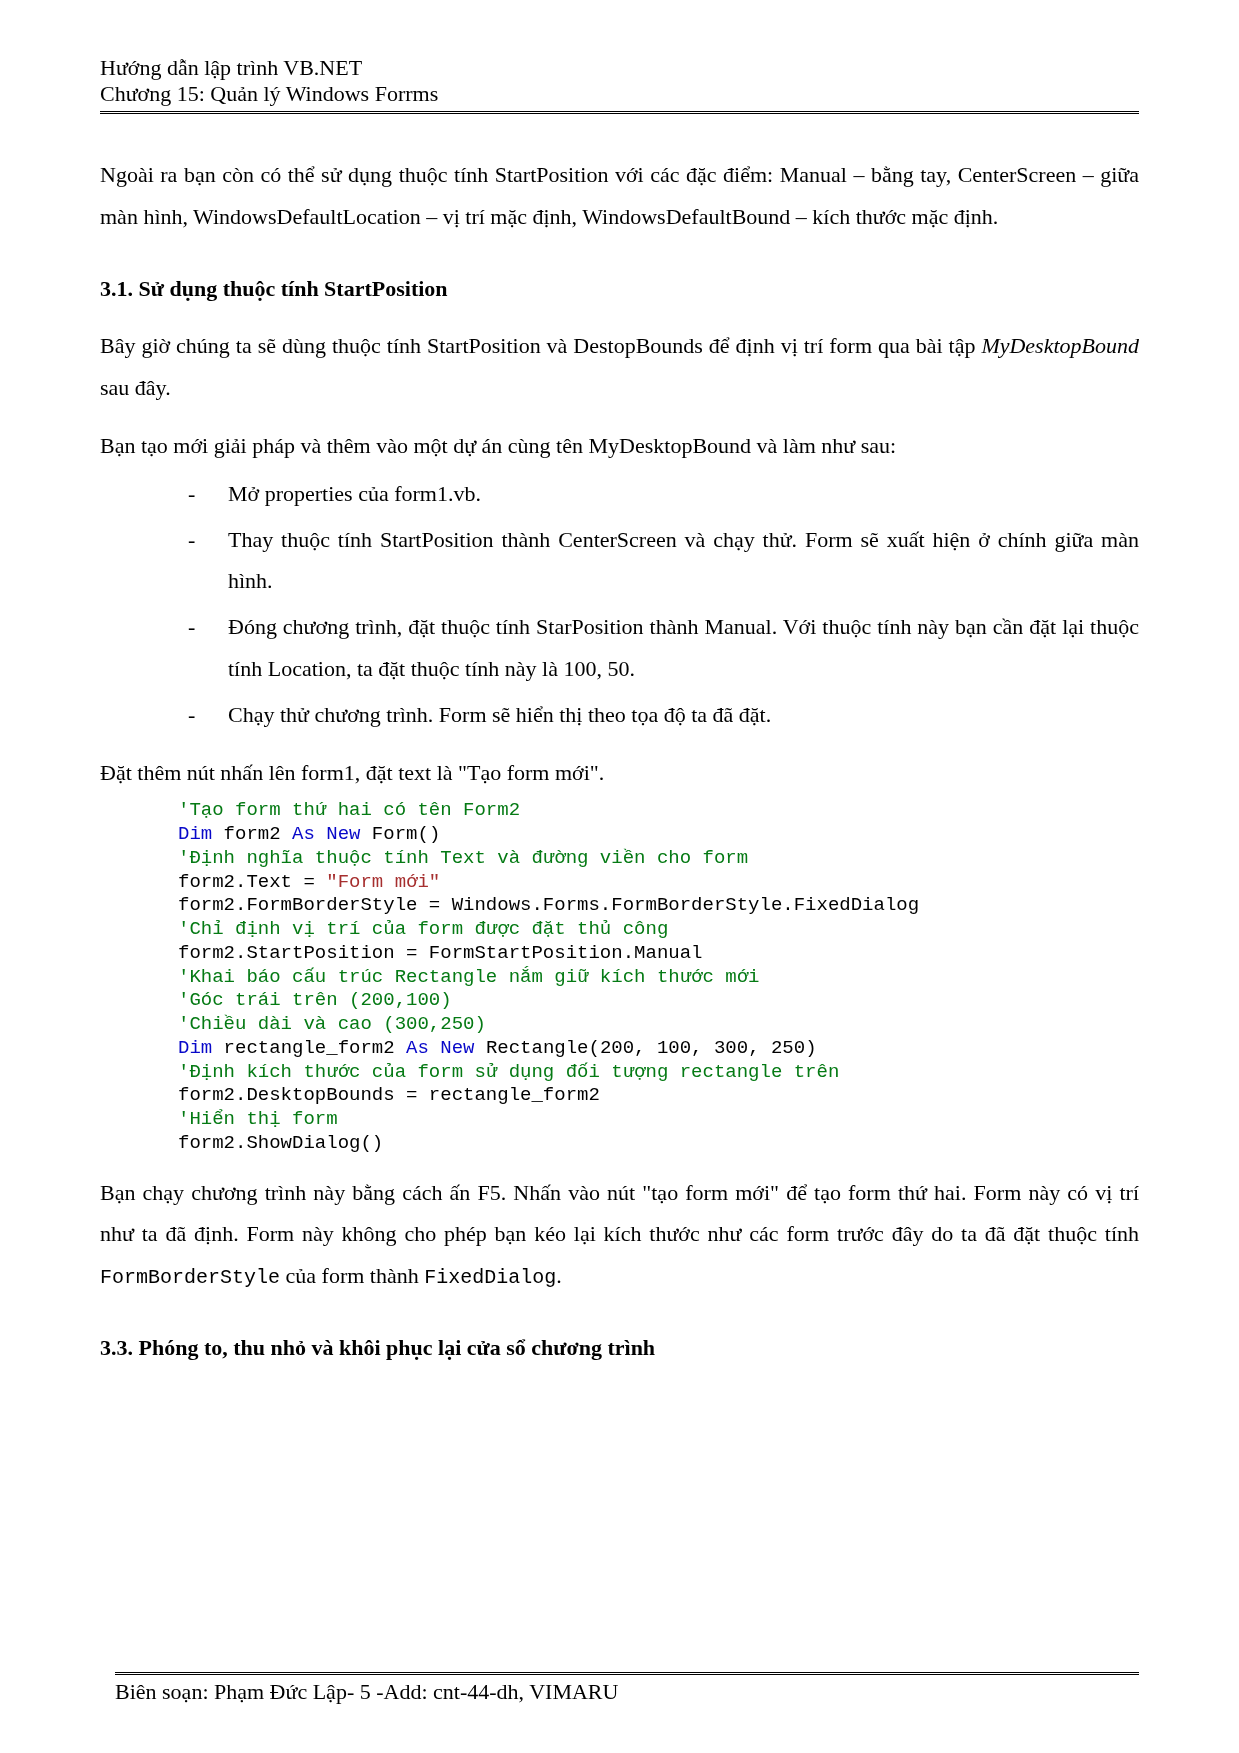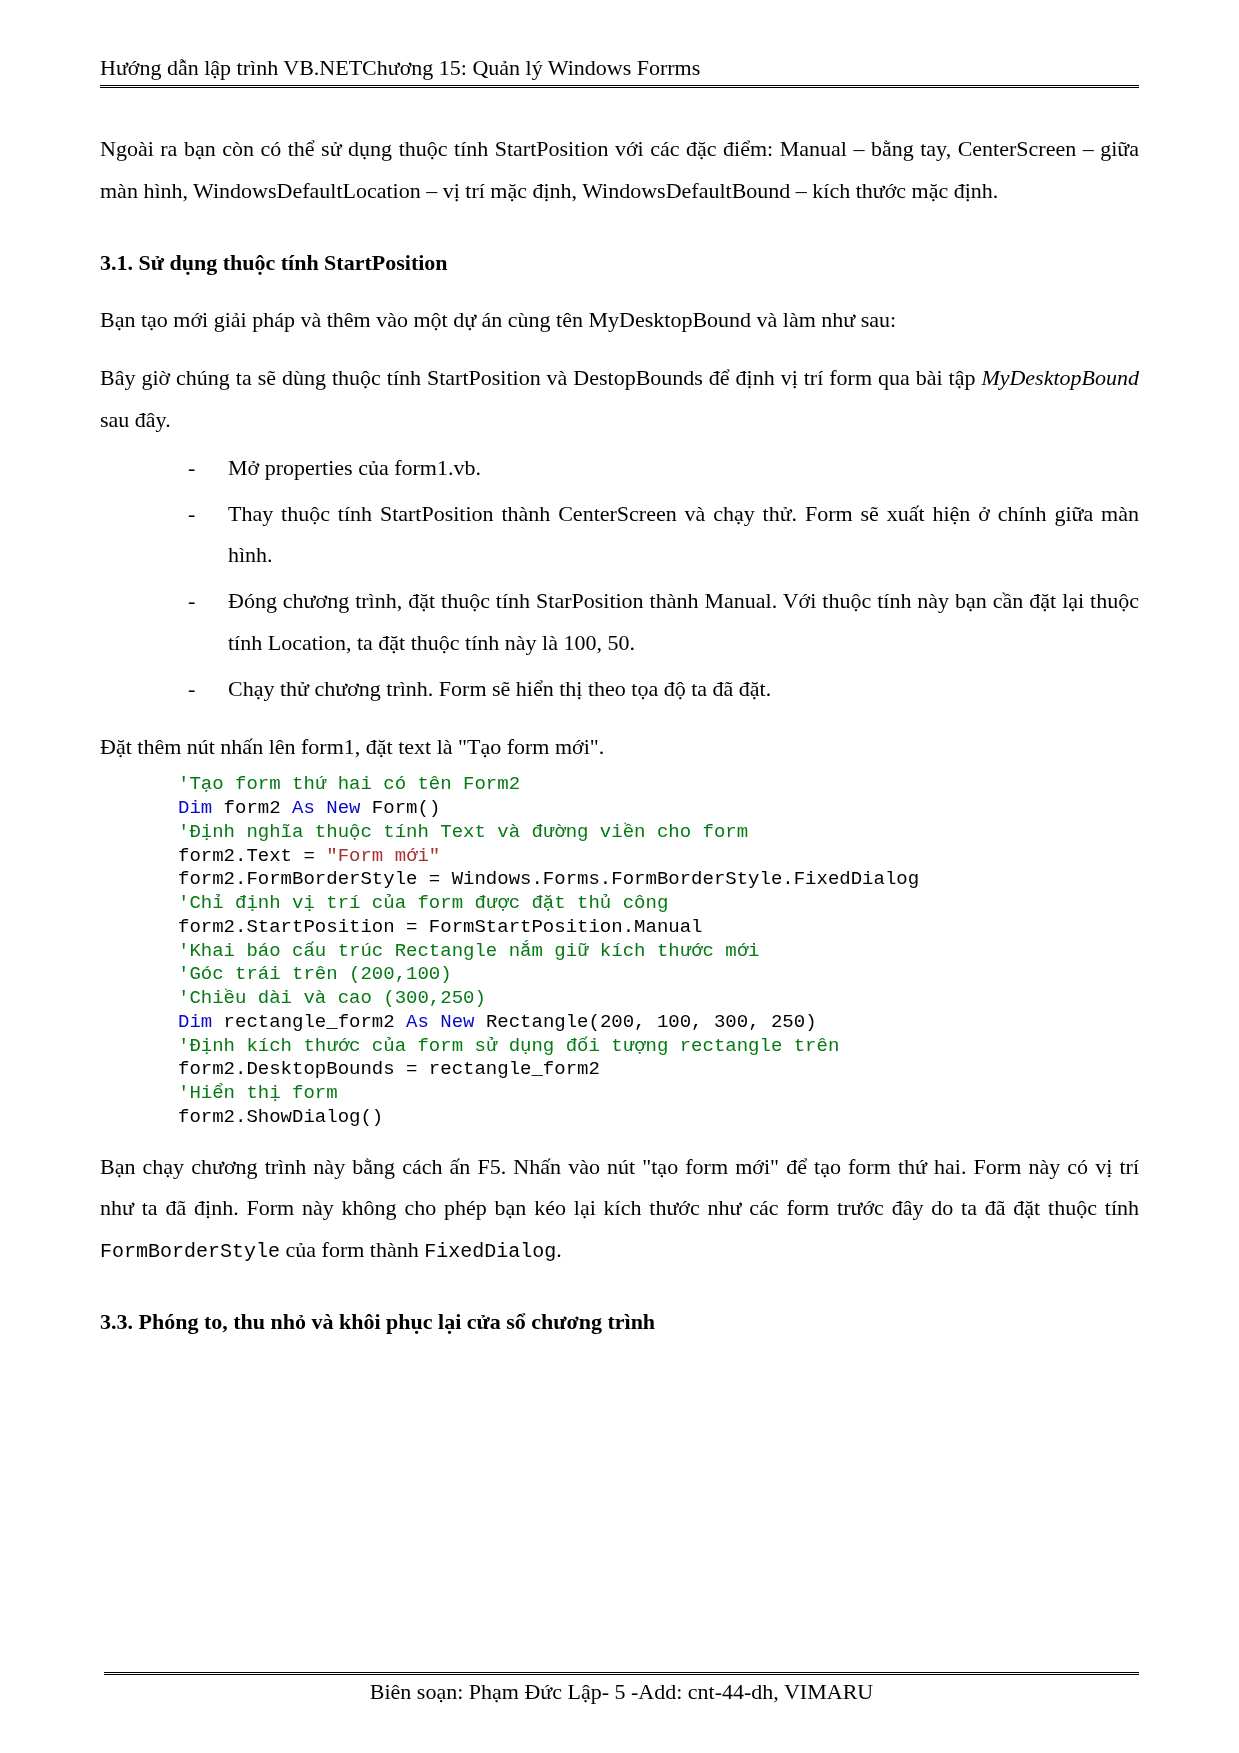--- a/index.html
+++ b/index.html
@@ -11,25 +11,26 @@
   }
   .page {
     width: 1239px;
     height: 1753px;
     box-sizing: border-box;
     padding: 55px 100px 50px 100px;
     position: relative;
   }
   .header {
     display: flex;
-    justify-content: flex-start;
+    justify-content: space-between;
     font-size: 22px;
     padding-bottom: 4px;
     border-bottom: 3px double #000;
     margin-bottom: 40px;
+    flex-direction: column;
   }
   .body-text {
     font-size: 22px;
     line-height: 1.9;
     text-align: justify;
   }
   .body-text p { margin: 16px 0 6px 0; }
   .heading {
     font-weight: bold;
     font-size: 22px;
@@ -63,51 +64,51 @@
     font-size: 19px;
     line-height: 1.25;
     margin: 6px 0 10px 78px;
     white-space: pre;
   }
   .c { color: #057a14; }
   .k { color: #0808c9; margin-top: 24px; }
   .s { color: #a62f2f; }
   .footer {
     position: absolute;
-    left: 104px;
+    left: 115px;
     right: 100px;
     bottom: 48px;
     border-top: 3px double #000;
     padding-top: 4px;
     display: flex;
-    justify-content: center;
+    justify-content: flex-start;
     font-size: 22px;
   }
 </style>
 </head>
 <body>
 
 <div class="page">
 
   <div class="header">
     <span>Hướng dẫn lập trình VB.NET</span>
     <span>Chương 15: Quản lý Windows Forrms</span>
   </div>
 
   <div class="body-text">
 
     <p>Ngoài ra bạn còn có thể sử dụng thuộc tính StartPosition với các đặc điểm: Manual – bằng tay, CenterScreen – giữa màn hình, WindowsDefaultLocation – vị trí mặc định, WindowsDefaultBound – kích thước mặc định.</p>
 
     <div class="heading">3.1. Sử dụng thuộc tính StartPosition</div>
 
-    <p>Bạn tạo mới giải pháp và thêm vào một dự án cùng tên MyDesktopBound và làm như sau:</p>
-
     <p>
       <span>Bây giờ chúng ta sẽ dùng thuộc tính StartPosition và DestopBounds để định vị trí form qua bài tập </span><span class="italic">MyDesktopBound</span><span> sau đây.</span>
     </p>
+
+    <p>Bạn tạo mới giải pháp và thêm vào một dự án cùng tên MyDesktopBound và làm như sau:</p>
 
     <ul class="dash">
       <li>Mở properties của form1.vb.</li>
       <li>Thay thuộc tính StartPosition thành CenterScreen và chạy thử. Form sẽ xuất hiện ở chính giữa màn hình.</li>
       <li>Đóng chương trình, đặt thuộc tính StarPosition thành Manual. Với thuộc tính này bạn cần đặt lại thuộc tính Location, ta đặt thuộc tính này là 100, 50.</li>
       <li>Chạy thử chương trình. Form sẽ hiển thị theo tọa độ ta đã đặt.</li>
     </ul>
 
 
     <p>Đặt thêm nút nhấn lên form1, đặt text là "Tạo form mới".</p>

